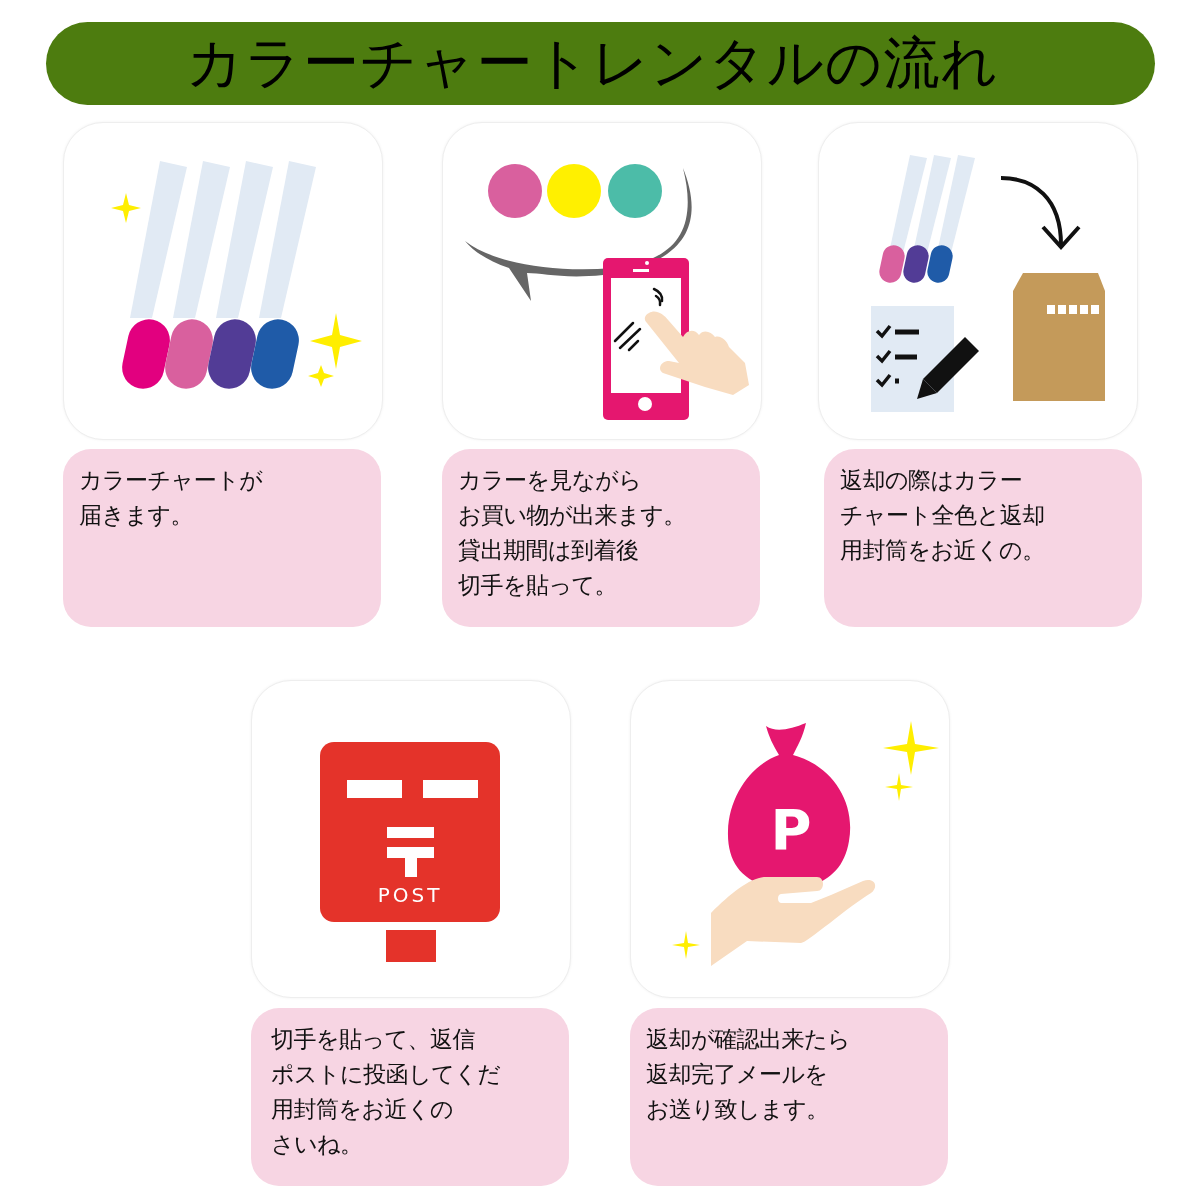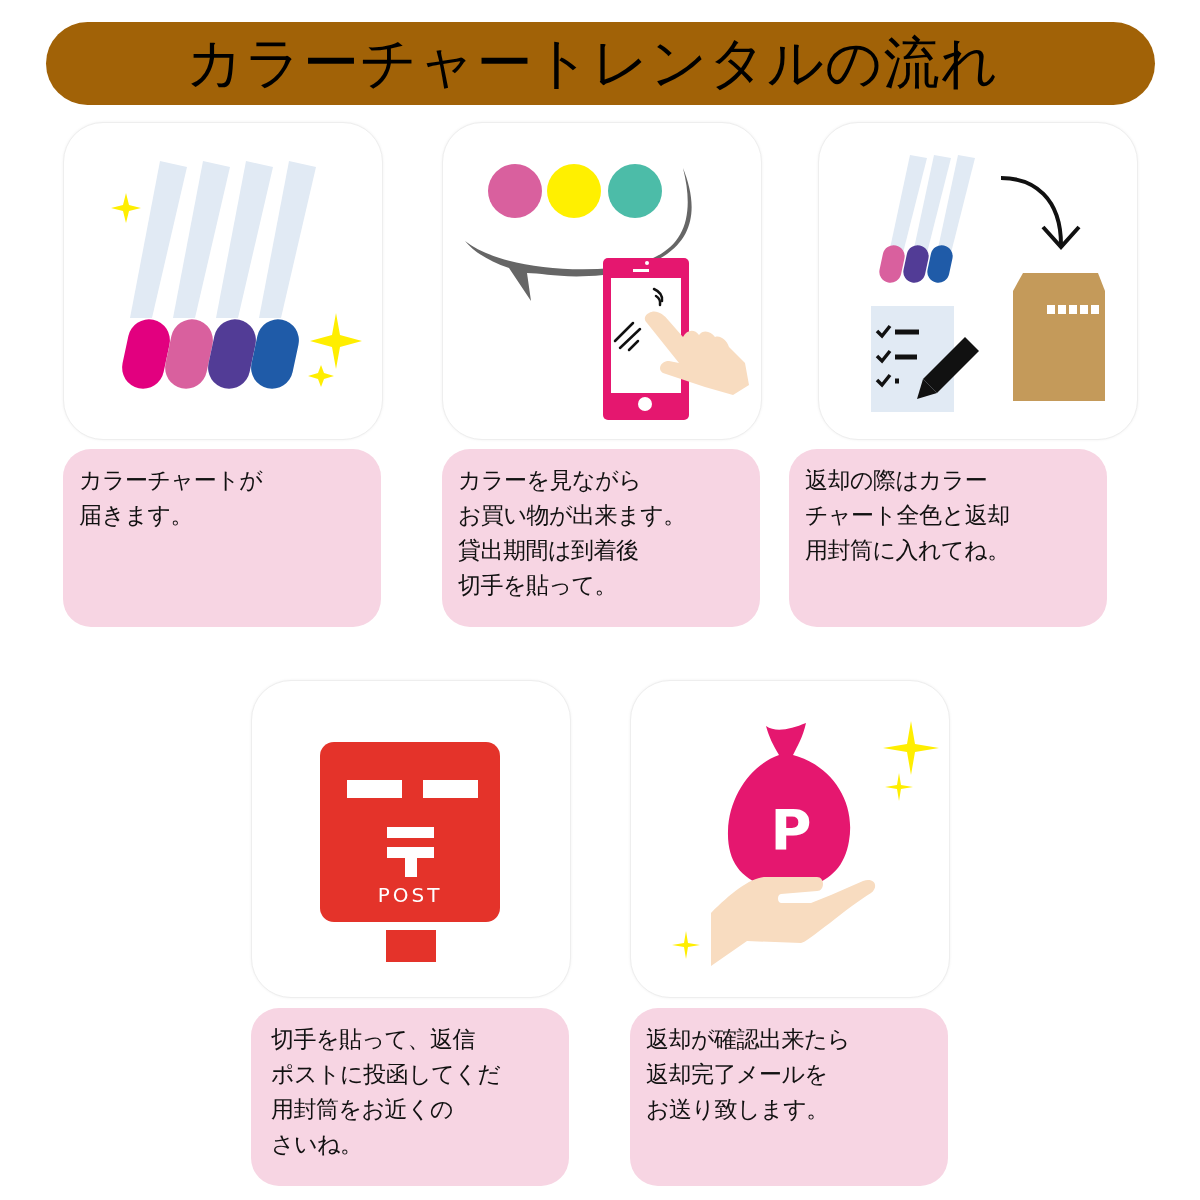--- a/index.html
+++ b/index.html
@@ -1,19 +1,19 @@
 <!DOCTYPE html>
 <html><head>
 <meta charset="utf-8">
 <style>
   html, body { margin:0; padding:0; background:#ffffff; }
   body { width:1200px; height:1200px; position:relative; overflow:hidden;
          font-family:"DejaVu Sans","Liberation Sans",sans-serif; color:#111; }
   .title-bar { position:absolute; left:46px; top:22px; width:1109px; height:83px;
-               background:#a16207; border-radius:42px; display:flex; align-items:center; justify-content:center; }
+               background:#4d7c0f; border-radius:42px; display:flex; align-items:center; justify-content:center; }
   .title-text { font-size:56px; letter-spacing:1px; color:#000; font-weight:normal; transform:translateX(-8px); }
   .icon-card { position:absolute; width:318px; height:316px; background:#fff;
                border:1px solid #eeeeee; border-radius:40px; box-shadow:0 0 3px rgba(0,0,0,0.06); }
   .icon-card svg { position:absolute; left:0; top:0; width:318px; height:316px; }
   .text-box { position:absolute; width:318px; height:178px; background:#f7d5e3; border-radius:28px;
               box-sizing:border-box; padding:14px 12px 10px 16px; }
   .text-line { display:block; font-size:23px; line-height:35px; white-space:nowrap; color:#111; letter-spacing:-0.5px; }
 </style>
 </head>
 <body>
@@ -110,24 +110,24 @@
       <g fill="#fff">
         <rect x="228" y="182" width="8" height="9"></rect>
         <rect x="239" y="182" width="8" height="9"></rect>
         <rect x="250" y="182" width="8" height="9"></rect>
         <rect x="261" y="182" width="8" height="9"></rect>
         <rect x="272" y="182" width="8" height="9"></rect>
       </g>
     </g>
   </svg>
 </div>
-<div class="text-box" style="left:789px; top:449px;">
+<div class="text-box" style="left:824px; top:449px;border-radius:31px;">
   <span class="text-line">返却の際はカラー</span>
   <span class="text-line">チャート全色と返却</span>
-  <span class="text-line">用封筒に入れてね。</span>
+  <span class="text-line">用封筒をお近くの。</span>
 </div>
 
 <div class="icon-card" style="left:251px; top:680px;">
   <svg viewBox="0 0 318 316">
     <rect x="68" y="61" width="180" height="180" rx="14" fill="#e4332a"></rect>
     <rect x="95" y="99" width="55" height="18" fill="#fff"></rect>
     <rect x="171" y="99" width="55" height="18" fill="#fff"></rect>
     <g fill="#fff">
       <rect x="135" y="146" width="47" height="11"></rect>
       <rect x="135" y="166" width="47" height="11"></rect>

